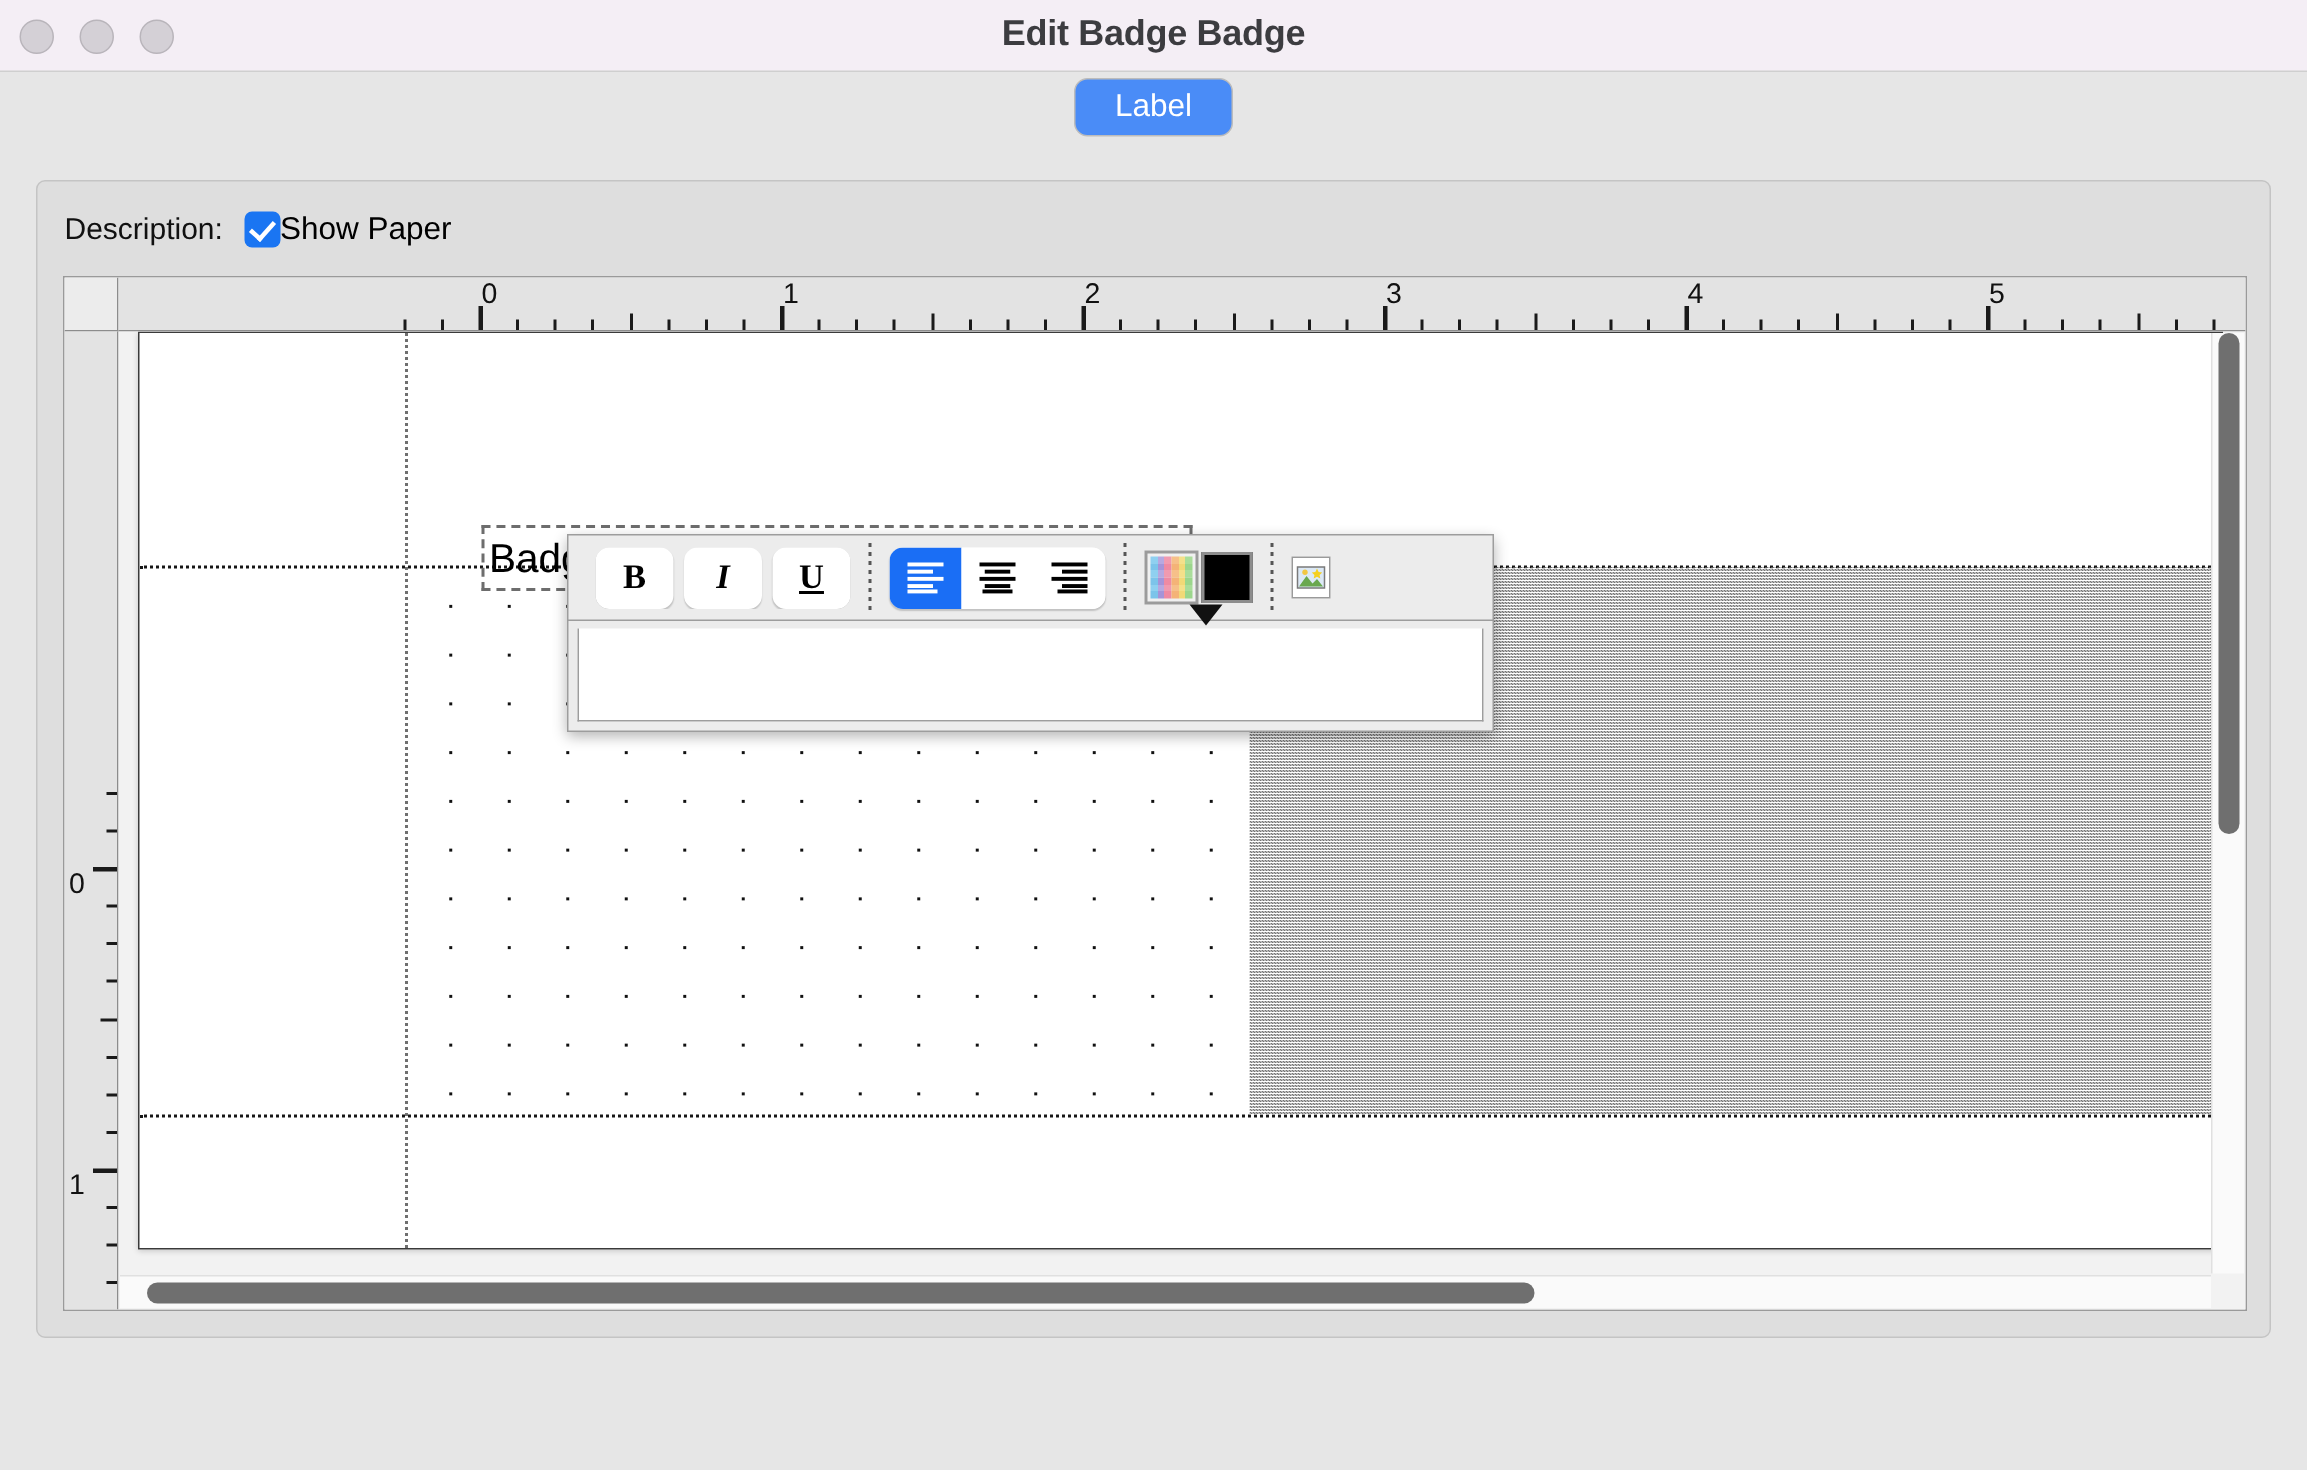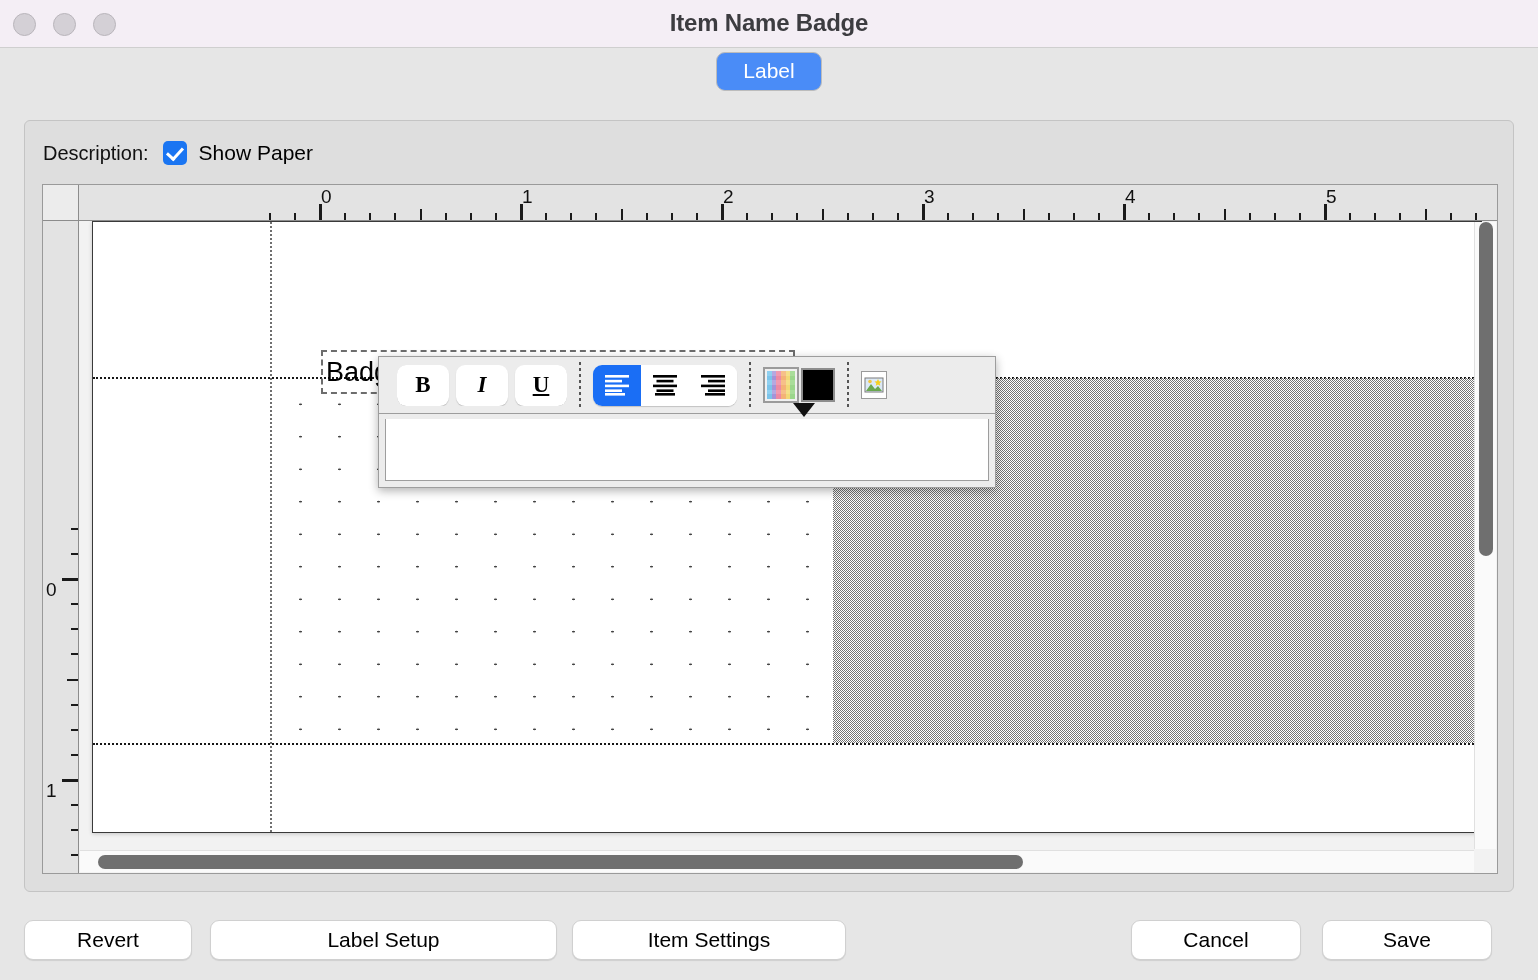--- a/index.html
+++ b/index.html
@@ -114,21 +114,21 @@
     font-size: 20px;
     color: #000;
     padding: 0 6px;
     border-radius: 0;
     outline: none;
   }
   .showpaper {
     margin-left: 14px;
     display: flex;
     align-items: center;
-    gap: 12px;
+    gap: 0;
   }
   .checkbox {
     width: 24px;
     height: 24px;
     border-radius: 5px;
     background: #1a75f2;
     position: relative;
     flex: none;
   }
   .checkbox::after {
@@ -473,21 +473,21 @@
 <body>
 
 <div class="window">
 
   <div class="titlebar">
     <div class="traffic">
       <div class="light"></div>
       <div class="light"></div>
       <div class="light"></div>
     </div>
-    <div class="window-title">Item Name Badge</div>
+    <div class="window-title">Edit Badge Badge</div>
   </div>
 
   <div class="tabbar">
     <div class="tab">Label</div>
   </div>
 
   <div class="editor-panel">
 
     <div class="desc-row">
       <div class="desc-label">Description:</div>
@@ -704,21 +704,14 @@
           <path d="M14 4 l1.1 2.3 2.4 .3 -1.8 1.7 .5 2.4 -2.2-1.2 -2.2 1.2 .5-2.4 -1.8-1.7 2.4-.3z" fill="#f5d020"></path>
         </svg>
       </div>
     </div>
 
     <div class="format-outer">
       <div class="format-body"></div>
     </div>
   </div>
 
-  <div class="bottom-bar">
-    <div class="btn" style="left:24px;  bottom:20px; width:168px;">Revert</div>
-    <div class="btn" style="left:210px; bottom:20px; width:347px;">Label Setup</div>
-    <div class="btn" style="left:572px; bottom:20px; width:274px;">Item Settings</div>
-    <div class="btn" style="left:1131px; bottom:20px; width:170px;">Cancel</div>
-    <div class="btn" style="left:1322px; bottom:20px; width:170px;">Save</div>
-  </div>
 
 </div>
 
 </body></html>

